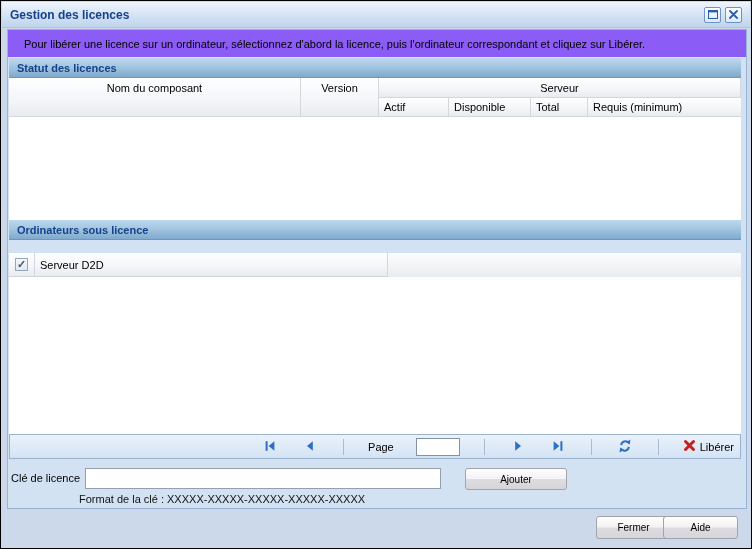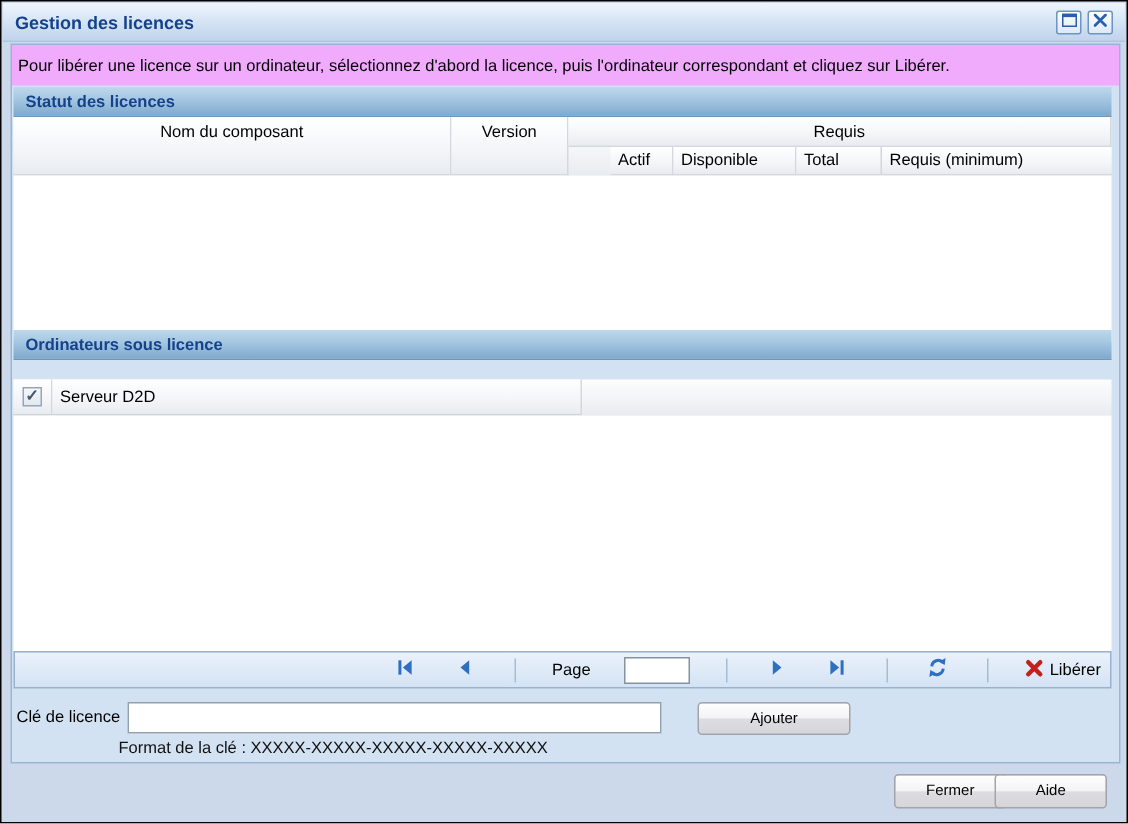--- a/index.html
+++ b/index.html
@@ -26,21 +26,21 @@
     display:flex; align-items:center; justify-content:center; cursor:pointer;
   }
 
   
   .panel {
     position:absolute; left:6px; top:28px; width:740px; height:480px;
     background:#d3e2f2; border:1px solid #9ab5d3;
   }
   .instruction {
     position:absolute; left:7px; top:29px; width:738px; height:27px;
-    background:#f0abfc; display:flex; align-items:center; padding-left:4px;
+    background:#8b5cf6; display:flex; align-items:center; padding-left:16px;
   }
 
   .section-hd {
     position:absolute; left:8px; width:732px; height:20px;
     background:linear-gradient(180deg,#bed8ec 0%,#a3c6e1 45%,#7fa9cd 100%);
     border-bottom:1px solid #7096ba;
     display:flex; align-items:center; padding-left:8px;
     font-weight:bold; color:#15428b;
   }
   .sec1 { top:57px; }
@@ -57,21 +57,21 @@
     border-right:1px solid #d4d8de; border-bottom:1px solid #d4d8de;
     background:linear-gradient(180deg,#ffffff,#f3f5f8 60%,#e8ebf0);
     display:flex; align-items:center; padding:0 5px; overflow:hidden; white-space:nowrap;
     cursor:default;
   }
   .hcell.span2 { grid-row:1 / 3; align-items:flex-start; padding-top:4px; justify-content:center; }
   .hcell.center { justify-content:center; }
   .c-component { grid-column:1; }
   .c-version   { grid-column:2; }
   .c-licgroup  { grid-column:3 / 7; grid-row:1; }
-  .c-actif     { grid-column:3; grid-row:2;margin-left:28px; }
+  .c-actif     { grid-column:3; grid-row:2; }
   .c-dispo     { grid-column:4; grid-row:2; }
   .c-total     { grid-column:5; grid-row:2; }
   .c-requis    { grid-column:6; grid-row:2; border-right:none; }
   .t1-body {
     position:absolute; left:8px; top:116px; width:732px; height:111px;
     background:#ffffff;
   }
 
   
   .t2-header {
@@ -156,21 +156,21 @@
 
   <div class="panel"></div>
 
   <div class="instruction">Pour libérer une licence sur un ordinateur, sélectionnez d'abord la licence, puis l'ordinateur correspondant et cliquez sur Libérer.</div>
 
   <div class="section-hd sec1">Statut des licences</div>
 
   <div class="t1-header">
     <div class="hcell span2 c-component">Nom du composant</div>
     <div class="hcell span2 c-version">Version</div>
-    <div class="hcell center c-licgroup">Requis</div>
+    <div class="hcell center c-licgroup">Serveur</div>
     <div class="hcell c-actif">Actif</div>
     <div class="hcell c-dispo">Disponible</div>
     <div class="hcell c-total">Total</div>
     <div class="hcell c-requis">Requis (minimum)</div>
   </div>
   <div class="t1-body"></div>
 
   <div class="section-hd sec2">Ordinateurs sous licence</div>
 
   <div class="t2-header">

